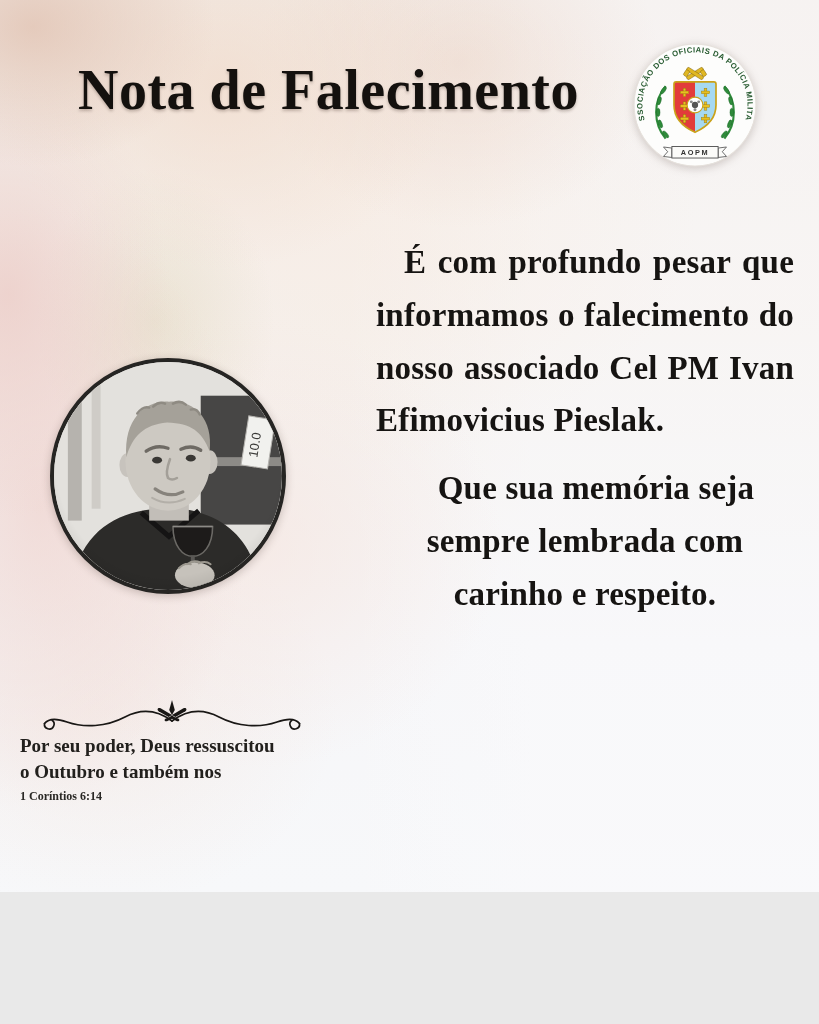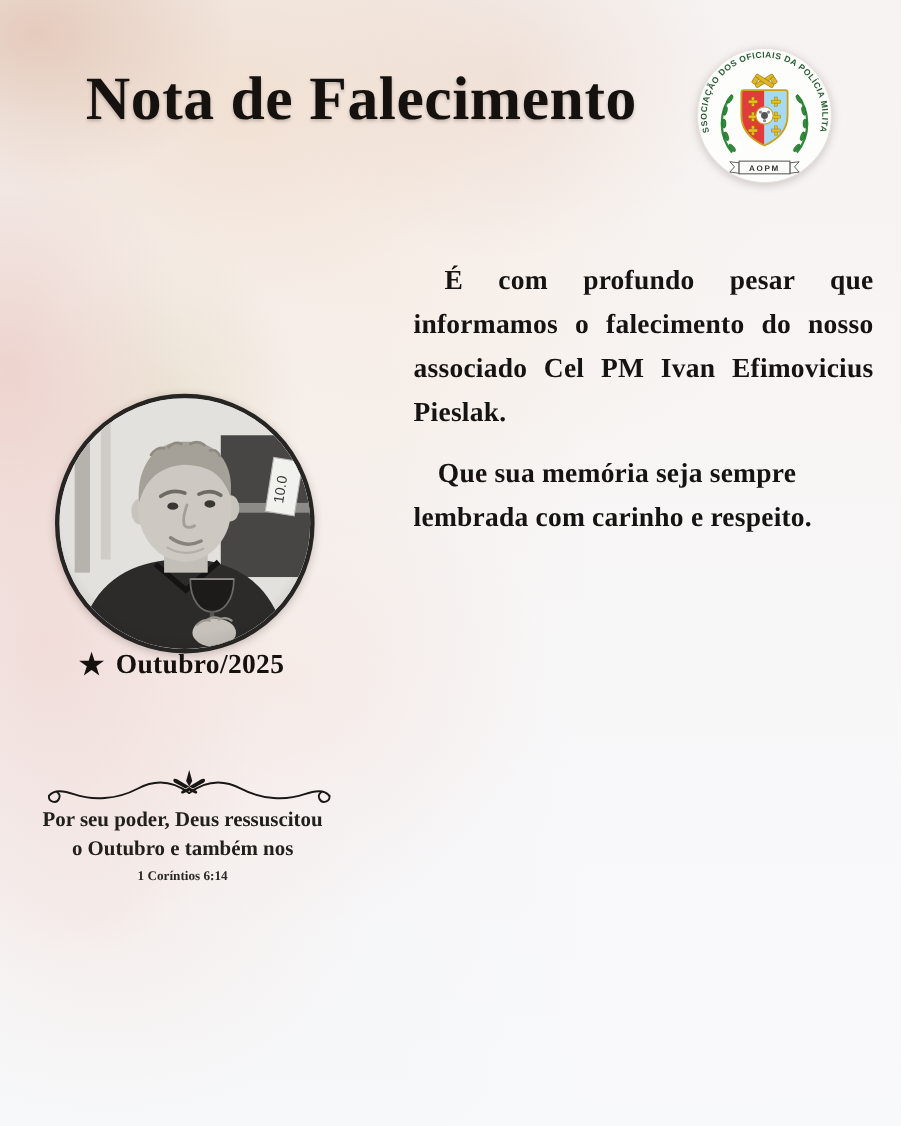--- a/index.html
+++ b/index.html
@@ -1,17 +1,17 @@
 <!DOCTYPE html>
 <html><head>
 <meta charset="utf-8">
 <style>
   html,body{margin:0;padding:0;background:#e9e9e9;}
   .canvas{
-    position:relative;width:819px;height:1024px;overflow:hidden;
+    position:relative;width:819px;height:892px;overflow:hidden;
     font-family:"Liberation Serif","DejaVu Serif",serif;color:#171513;
     background:
       radial-gradient(260px 200px at 4% 3%, rgba(224,192,175,.75), transparent 70%),
       radial-gradient(320px 260px at 27% 9%, rgba(240,217,200,.65), transparent 72%),
       radial-gradient(280px 230px at 56% 7%, rgba(233,206,190,.45), transparent 72%),
       radial-gradient(230px 320px at 1% 33%, rgba(236,205,200,.8), transparent 70%),
       radial-gradient(170px 220px at 19% 36%, rgba(210,200,160,.30), transparent 70%),
       radial-gradient(290px 420px at 5% 57%, rgba(240,216,212,.85), transparent 72%),
       radial-gradient(330px 300px at 31% 61%, rgba(246,226,219,.55), transparent 75%),
       radial-gradient(460px 330px at 43% 24%, rgba(248,237,229,.7), transparent 75%),
@@ -32,32 +32,32 @@
     box-shadow:0 2px 8px rgba(60,40,30,.25);background:#dcdad6;
   }
   .photo svg{display:block;width:100%;height:100%;}
   .caption{
     position:absolute;left:35px;top:588px;width:260px;text-align:center;
     font-size:25px;font-weight:700;color:#14110e;letter-spacing:.3px;
   }
   .caption .star{font-size:26px;margin-right:10px;position:relative;top:1px;}
   .flourish{position:absolute;left:36px;top:697px;width:272px;height:36px;}
   .verse{
-    position:absolute;left:20px;top:733px;width:292px;text-align:center;
+    position:absolute;left:20px;top:733px;width:292px;
     font-size:19px;line-height:1.38;font-weight:700;color:#22201d;
   }
   .verse .ref{display:block;margin-top:3px;font-size:12px;font-weight:600;color:#2a2825;}
   .bodycol{position:absolute;left:376px;top:236px;width:418px;}
   .bodycol p{
-    margin:0 0 15px 0;font-size:25px;line-height:1.6;font-weight:600;
+    margin:0 0 15px 0;font-size:33px;line-height:1.6;font-weight:600;
     text-align:justify;color:#161412;letter-spacing:.2px;
   }
   .bodycol p.p1{text-indent:28px;}
   .bodycol p.p2{text-indent:54px;}
-  .bodycol p.p3{text-align:left;text-indent:22px;}
+  .bodycol p.p3{text-align:center;text-indent:22px;}
 </style>
 </head>
 <body>
 
 <div class="canvas">
 
   <div class="title">Nota de Falecimento</div>
 
   <div class="logo">
     <svg viewBox="0 0 120 120" width="126" height="126">
@@ -166,23 +166,20 @@
 
       <path d="M120,166 c0,20 10,30 20,30 c10,0 20,-10 20,-30 z" fill="#1d1b1a" stroke="#6b6965" stroke-width="1.6"></path>
       <path d="M120,166 h40" stroke="#8c8a86" stroke-width="1.6"></path>
       <rect x="138" y="195" width="4" height="16" fill="#5a5855"></rect>
       <ellipse cx="142" cy="215" rx="20" ry="13" fill="#c6c2bb"></ellipse>
       <path d="M126,208 q6,-6 12,-4 M134,204 q7,-5 13,-2 M146,203 q7,-3 12,1" fill="none" stroke="#9c988f" stroke-width="2" stroke-linecap="round"></path>
       <rect width="230" height="230" fill="url(#vig)"></rect>
     </svg>
   </div>
 
-  <div class="caption">
-    <span class="star">★</span><span>Outubro/2025</span>
-  </div>
 
   <div class="flourish">
     <svg viewBox="0 0 272 36" width="272" height="36">
       <g stroke="#191715" stroke-width="1.7" fill="none" stroke-linecap="round">
         <g id="waveL">
           <path d="M136,24 C120,12 104,12 89,20 C70,30 48,31 31,25 C20,21 12,22 8.5,26.5"></path>
           <path d="M8.5,26.5 a4.8,4.8 0 1 0 7.6,-3.2"></path>
         </g>
         <use href="#waveL" transform="translate(272,0) scale(-1,1)"></use>
       </g>

